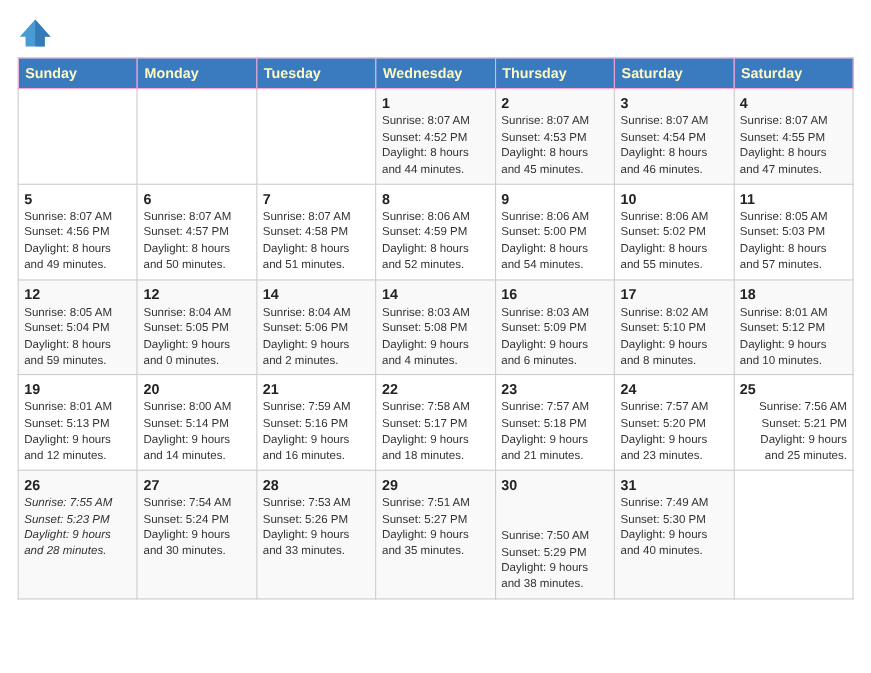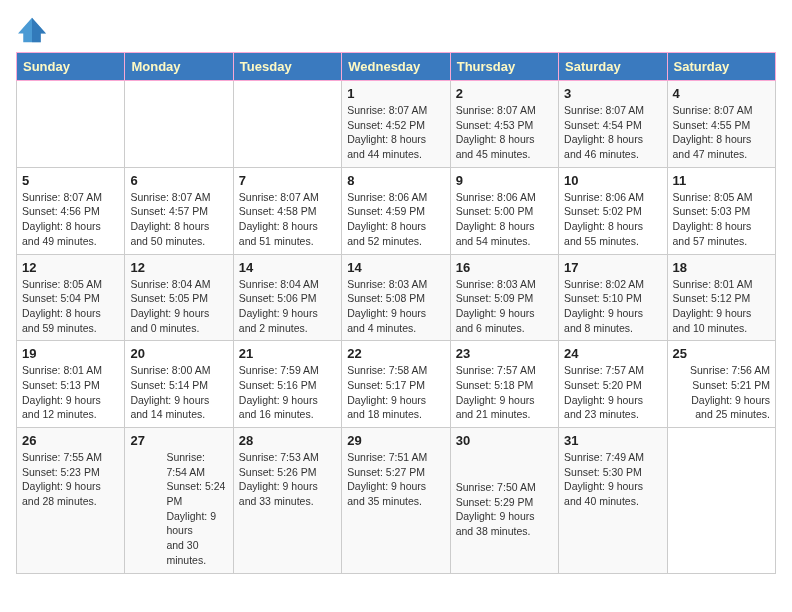--- a/index.html
+++ b/index.html
@@ -302,28 +302,28 @@
           <span class="day-number">25</span>
           <div class="day-content" style="white-space: pre-line; text-align: right;">Sunrise: 7:56 AM
 Sunset: 5:21 PM
 Daylight: 9 hours
 and 25 minutes.</div>
         </td>
       </tr>
       <tr>
         <td>
           <span class="day-number">26</span>
-          <div class="day-content" style="white-space: pre-line;">Sunrise: 7:55 AM
+          <div class="day-content" style="white-space: pre-line; font-style: italic;">Sunrise: 7:55 AM
 Sunset: 5:23 PM
 Daylight: 9 hours
 and 28 minutes.</div>
         </td>
         <td>
           <span class="day-number">27</span>
-          <div class="day-content" style="white-space: pre-line; margin-left: 36px;">Sunrise: 7:54 AM
+          <div class="day-content" style="white-space: pre-line;">Sunrise: 7:54 AM
 Sunset: 5:24 PM
 Daylight: 9 hours
 and 30 minutes.</div>
         </td>
         <td>
           <span class="day-number">28</span>
           <div class="day-content" style="white-space: pre-line;">Sunrise: 7:53 AM
 Sunset: 5:26 PM
 Daylight: 9 hours
 and 33 minutes.</div>

